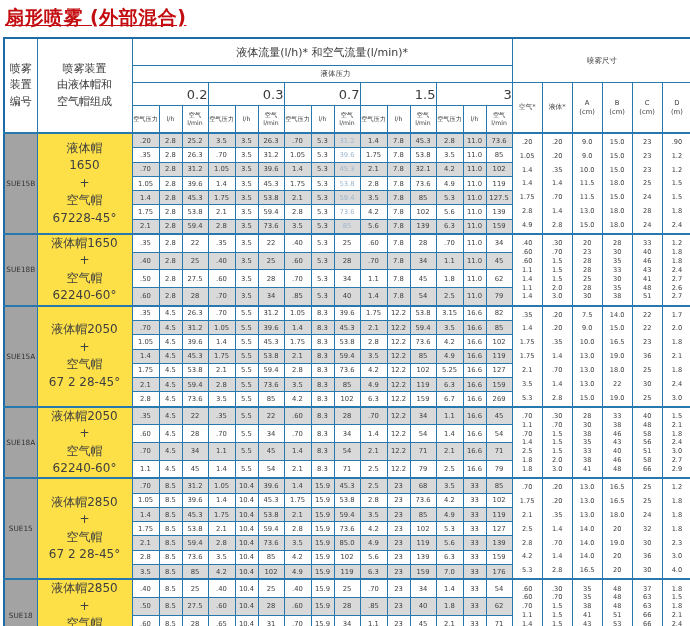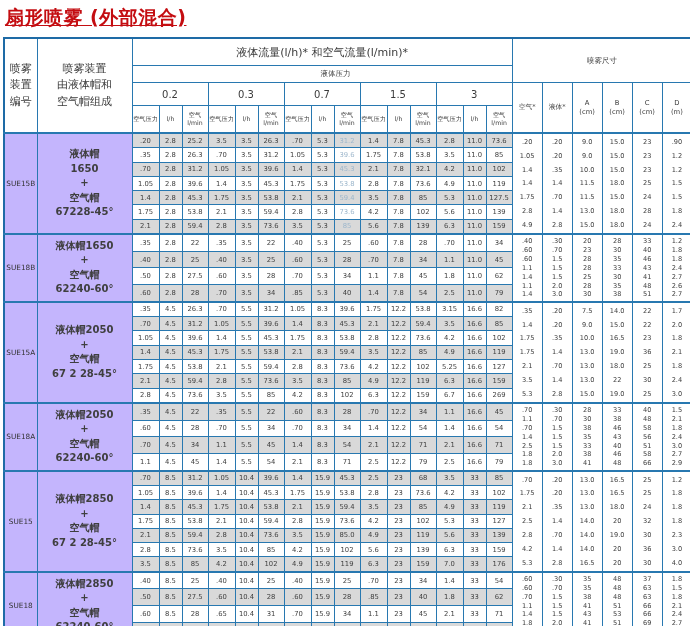--- a/index.html
+++ b/index.html
@@ -6,30 +6,30 @@
     font-family:"DejaVu Sans","Liberation Sans",sans-serif;}
   .page{padding:2px 3px 0 3px;}
   .page-title{color:#c40d11;font-size:19px;font-weight:bold;margin:3px 0 6px 2px;letter-spacing:.5px;text-decoration:underline;}
   table{border-collapse:collapse;table-layout:fixed;width:684px;border:2px solid #1e6ba6;}
   th,td{border:1px solid #2878b0;padding:0;text-align:center;vertical-align:middle;color:#3f3f3f;overflow:hidden;}
   thead th{font-weight:normal;background:#fff;color:#3a3a3a;}
   .flow-head{font-size:11px;height:26px;}
   .spray-head{font-size:7.5px;}
   .corner{font-size:11px;white-space:pre-line;line-height:1.5;}
   .lp-head{font-size:7.5px;height:16px;padding-left:27px;}
-  .p-head{font-size:10px;height:22px;}
+  .p-head{font-size:13px;height:22px;text-align:right;}
   .sub-head{font-size:6.2px;white-space:pre-line;line-height:1.25;height:26px;}
   .dim-head{font-size:6.8px;white-space:pre-line;line-height:1.3;}
   td.num{font-size:6.8px;color:#3f3f3f;}
   tr.g7 td.num{height:13.3px;}
   tr.g4 td.num{height:15.7px;}
   tr.shade td.num{background:#d9d9d9;}
   td.num.light{color:#9db7cc;}
-  td.devcell{font-size:7.3px;color:#333;background:#c4b5fd;}
-  td.compcell{font-size:10px;line-height:1.45;white-space:pre-line;background:#c4b5fd;font-weight:bold;}
+  td.devcell{font-size:7.3px;color:#333;background:#a3a3a3;}
+  td.compcell{font-size:12px;line-height:1.45;white-space:pre-line;background:#fde047;}
   td.dimcell{background:#fff;}
   .dimstack{display:flex;flex-direction:column;justify-content:space-around;font-size:6.6px;color:#404040;}
   .s7{height:97px;}
   .s4{height:62px;}
   tr.group-start td{border-top:2px solid #2878b0;}
   thead tr:last-child th{border-bottom:2px solid #2878b0;}
 </style>
 </head>
 <body>
 

